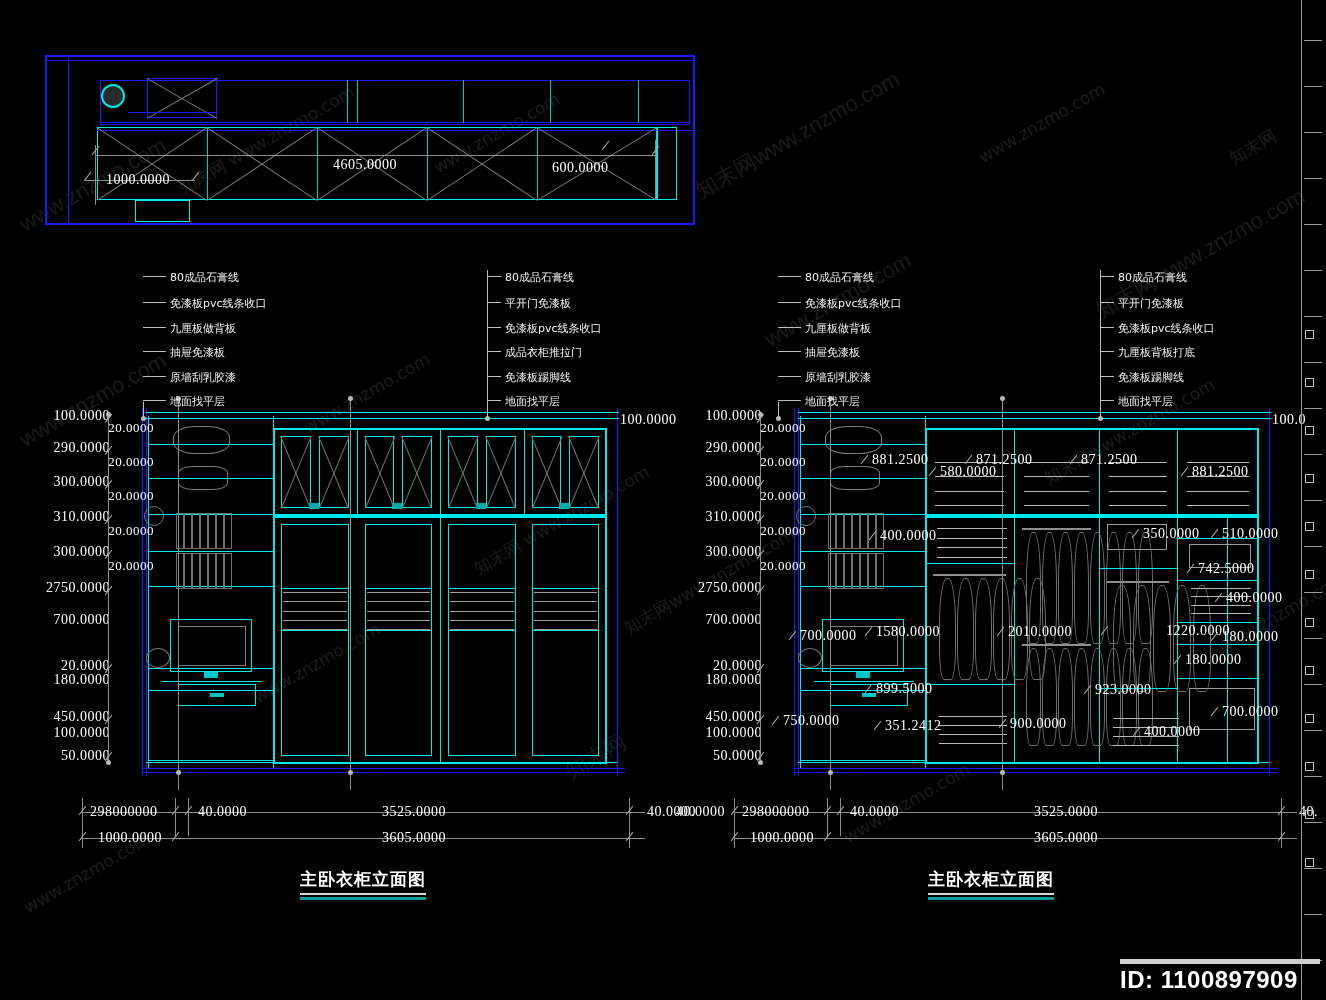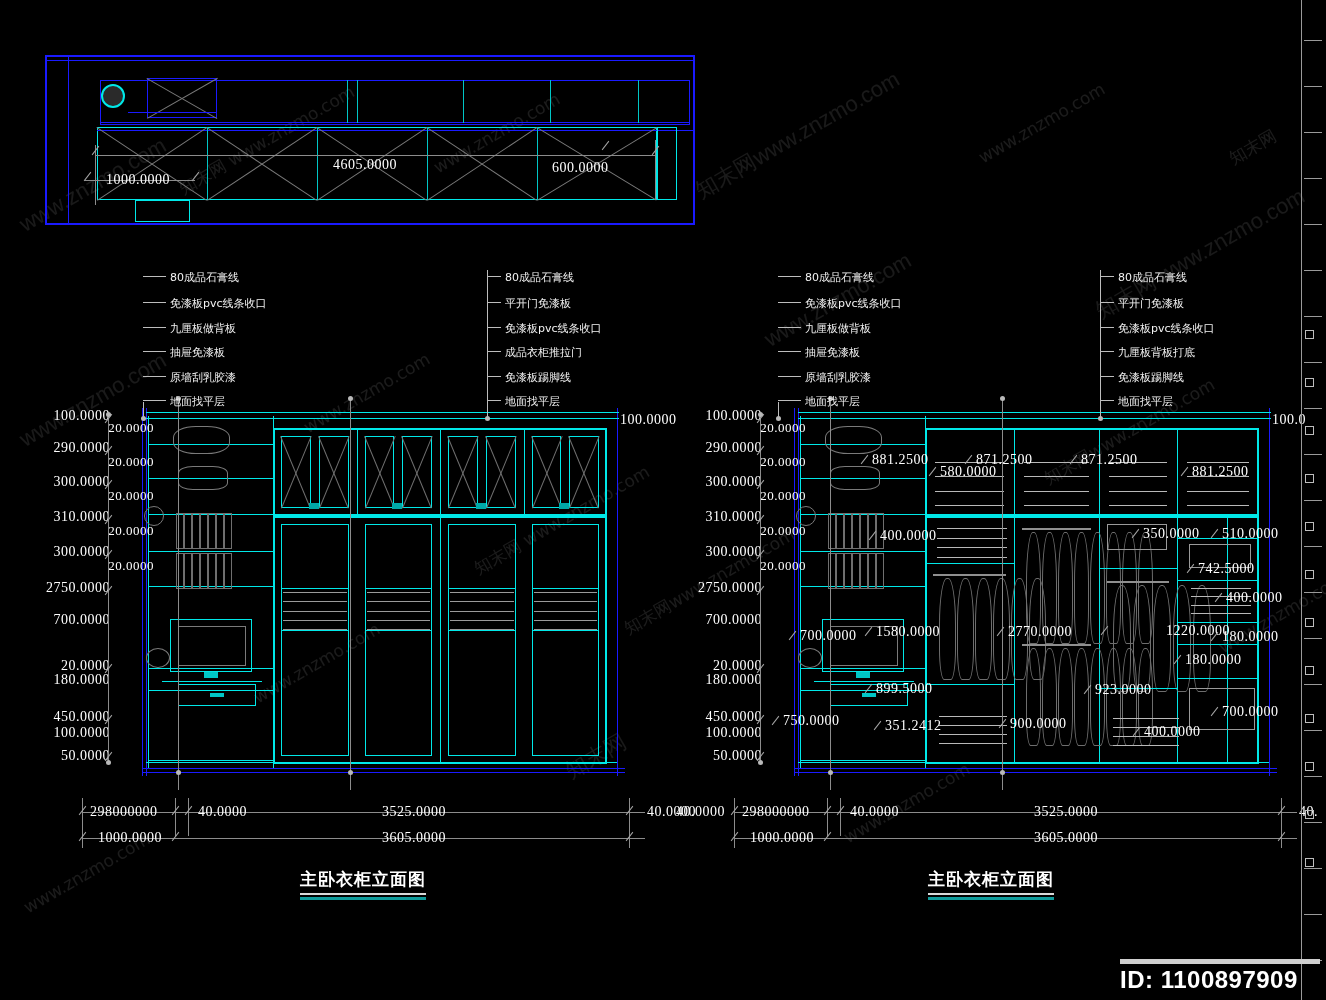--- a/index.html
+++ b/index.html
@@ -559,21 +559,21 @@
       <div class="dim" style="left:1222px;top:526px">510.0000</div>
       <div class="slash" style="left:1209px;top:533px"></div>
       <div class="dim" style="left:1198px;top:561px">742.5000</div>
       <div class="slash" style="left:1185px;top:568px"></div>
       <div class="dim" style="left:1226px;top:590px">400.0000</div>
       <div class="slash" style="left:1213px;top:597px"></div>
       <div class="dim" style="left:800px;top:628px">700.0000</div>
       <div class="slash" style="left:787px;top:635px"></div>
       <div class="dim" style="left:876px;top:624px">1580.0000</div>
       <div class="slash" style="left:863px;top:631px"></div>
-      <div class="dim" style="left:1008px;top:624px">2770.0000</div>
+      <div class="dim" style="left:1008px;top:624px">2010.0000</div>
       <div class="slash" style="left:995px;top:631px"></div>
       <div class="dim" style="left:1166px;top:623px">1220.0000</div>
       <div class="slash" style="left:1099px;top:630px"></div>
       <div class="dim" style="left:1222px;top:629px">180.0000</div>
       <div class="slash" style="left:1209px;top:636px"></div>
       <div class="dim" style="left:1185px;top:652px">180.0000</div>
       <div class="slash" style="left:1172px;top:659px"></div>
       <div class="dim" style="left:876px;top:681px">899.5000</div>
       <div class="slash" style="left:863px;top:688px"></div>
       <div class="dim" style="left:1095px;top:682px">923.0000</div>

